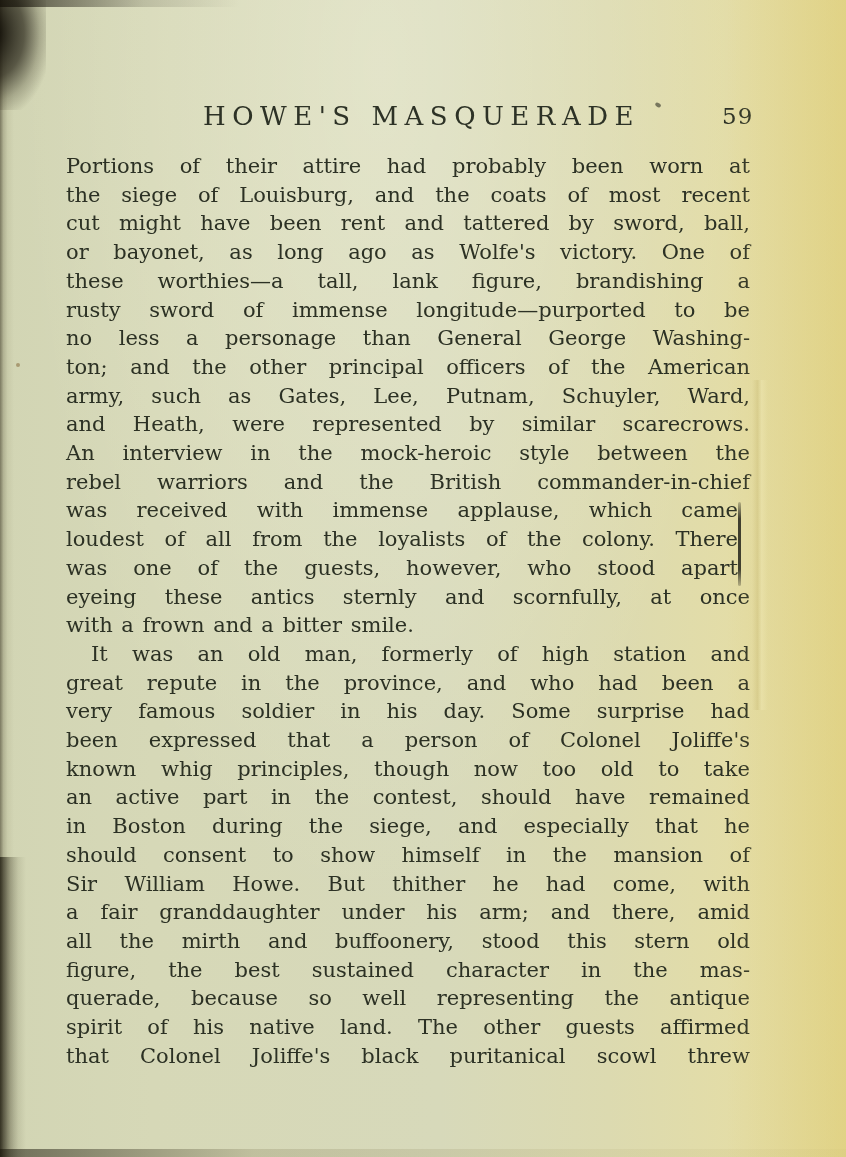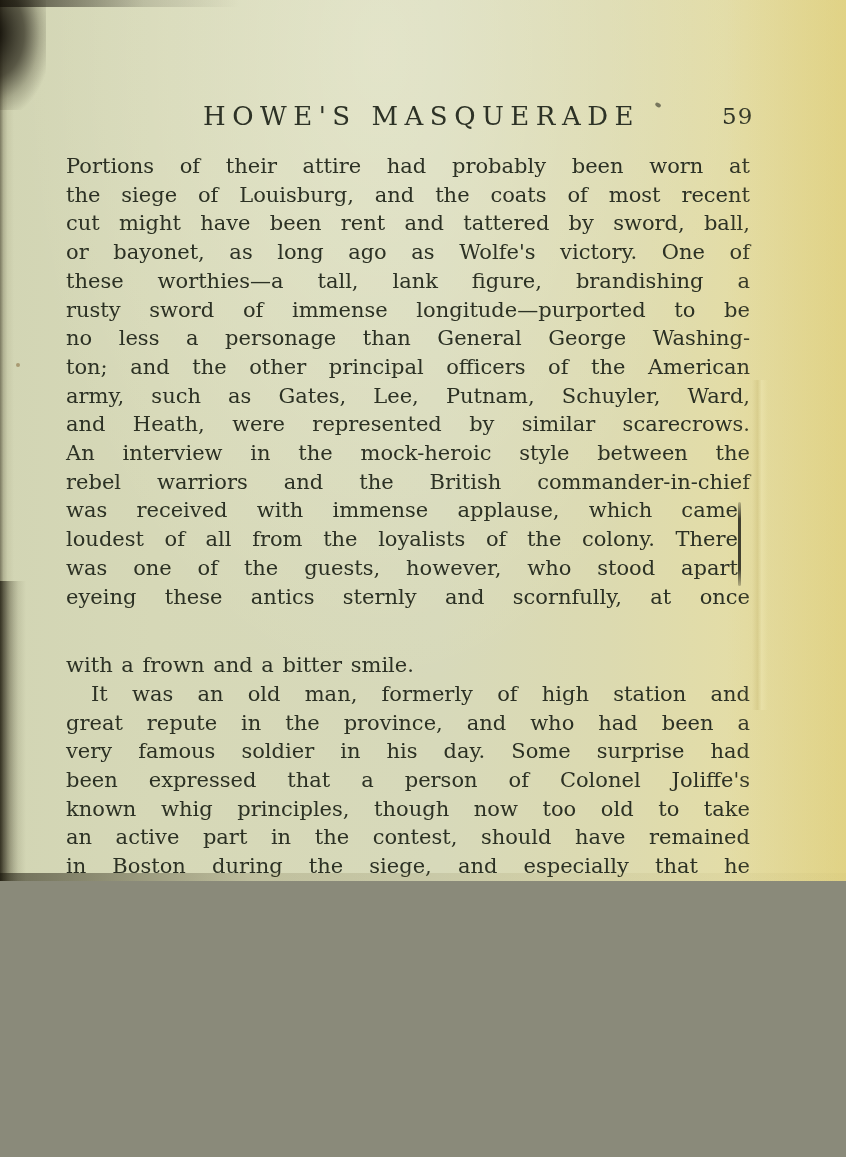--- a/index.html
+++ b/index.html
@@ -4,21 +4,21 @@
 <style>
   html, body {
     margin: 0;
     padding: 0;
     background: #8a8a7a;
     font-family: "DejaVu Serif", "Liberation Serif", serif;
   }
   .page {
     position: relative;
     width: 846px;
-    height: 881px;
+    height: 1157px;
     overflow: hidden;
     background:
       radial-gradient(ellipse at 45% 6%, rgba(255,255,238,0.30) 0%, rgba(255,255,238,0) 55%),
       linear-gradient(90deg, #d2d5b4 0%, #d6d8b7 18%, #d7d9ba 52%, #dcdab0 72%, #e4dda6 88%, #e7dfa0 100%);
     color: #2c3124;
   }
   
   .hdr-title {
     position: absolute;
     left: 203px;
@@ -48,21 +48,21 @@
     font-size: 21px;
     line-height: 28.7px;
     text-align: justify;
     text-align-last: justify;
     word-spacing: 2px;
     white-space: nowrap;       
     overflow: visible;
     color: #2c3124;
   }
   .ln.short { padding-right: 12px; }
-  .ln.end   { text-align-last: left; margin-top: 40px; }
+  .ln.end   { text-align-last: left; }
   .ln.indent { text-indent: 25px; }
   
   .artifact { position: absolute; pointer-events: none; }
   .edge-left {
     left: 0; top: 0; width: 14px; height: 100%;
     background: linear-gradient(90deg,
       rgba(52,46,28,0.55) 0%, rgba(80,74,48,0.25) 25%,
       rgba(120,114,78,0.10) 55%, rgba(120,114,78,0) 100%);
   }
   .corner-tl {

